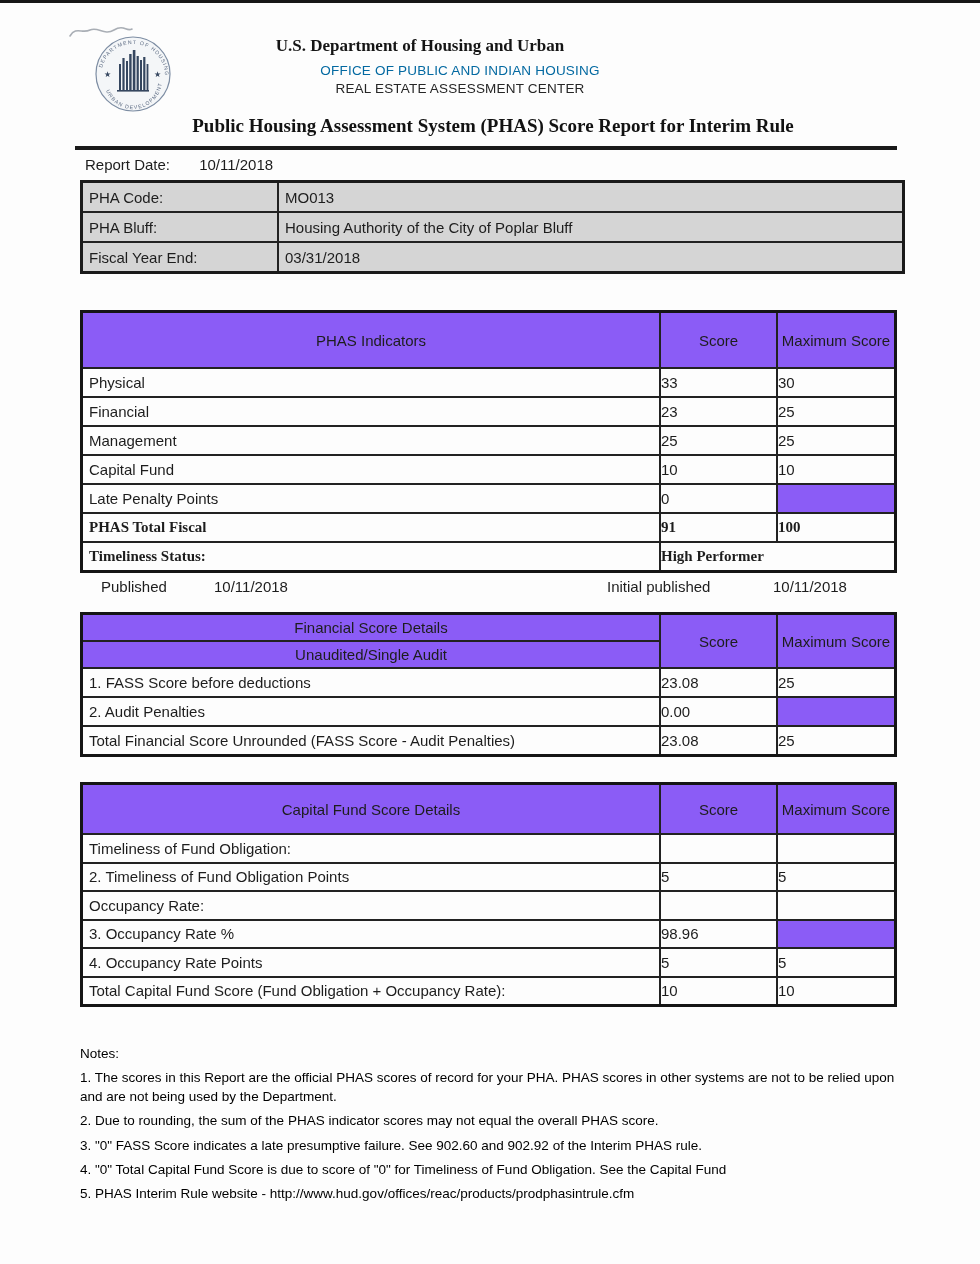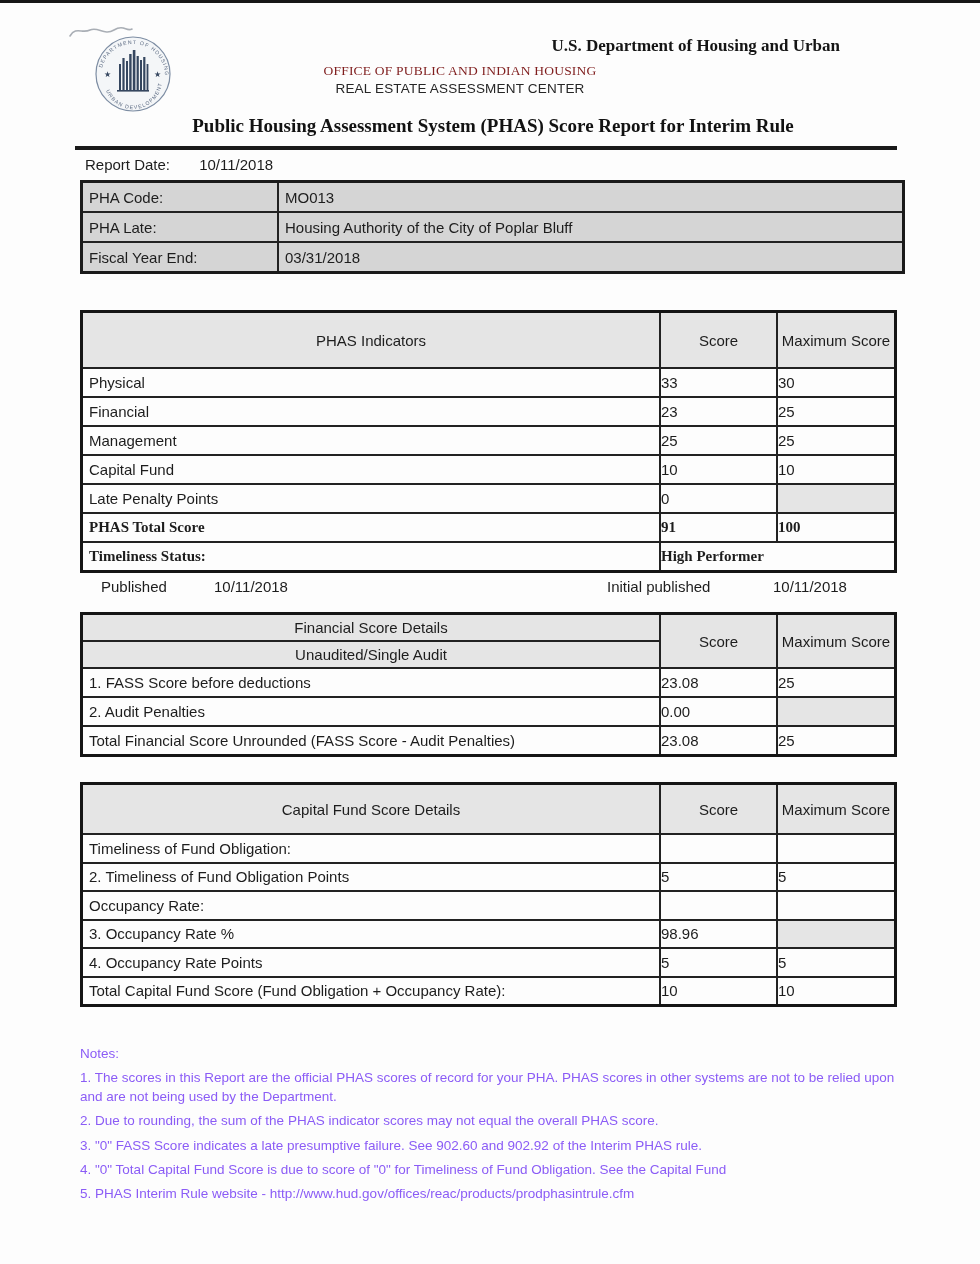--- a/index.html
+++ b/index.html
@@ -7,34 +7,34 @@
     position:relative;
     width:980px;height:1264px;
     margin:0 auto;
     background:#fdfdfd;
     font-family:"Liberation Sans", sans-serif;
     color:#1d1d1d;
     overflow:hidden;
   }
   .abs{position:absolute;}
   .top-edge{left:0;top:0;width:980px;height:3px;background:#171717;}
-  .agency1{left:0;top:36px;width:840px;text-align:right;
+  .agency1{left:0;top:36px;width:840px;text-align:center;
     font-family:"Liberation Serif", serif;font-weight:bold;font-size:17px;color:#151515;}
-  .agency2{left:0;top:63px;width:920px;text-align:center;font-size:13.5px;color:#7f1d1d;letter-spacing:.2px;font-family:Liberation Serif, serif;}
+  .agency2{left:0;top:63px;width:920px;text-align:center;font-size:13.5px;color:#0369a1;letter-spacing:.2px;}
   .agency3{left:0;top:81px;width:920px;text-align:center;font-size:13.5px;color:#262626;letter-spacing:.2px;}
   .doc-title{left:0;top:115px;width:986px;text-align:center;
     font-family:"Liberation Serif", serif;font-weight:bold;font-size:19px;color:#121212;}
   .rule{left:75px;top:146px;width:822px;height:4px;background:#1a1a1a;}
   .report-date{left:85px;top:156px;font-size:15px;}
   .report-date .lbl{display:inline-block;width:110px;}
   table{border-collapse:collapse;table-layout:fixed;}
   td{border:2px solid #222;font-size:15px;vertical-align:middle;
      padding:0 0 0 6px;overflow:hidden;color:#1d1d1d;}
   td.num{padding:0;}
-  .gray{background:#e5e5e5;}
+  .gray{background:#8b5cf6;}
   .ltgray{background:#d5d5d5;}
   .hdrcell{text-align:center;padding:0;}
   .serifb{font-family:"Liberation Serif", serif;font-weight:bold;}
   
   .pha-tbl{left:80px;top:180px;border:3px solid #1a1a1a;}
   .pha-tbl td{height:28px;margin-top:8px;}
   .pha-tbl .c1{width:188px;}
   .pha-tbl .c2{width:617px;}
   
   .c-label{width:576px;}
@@ -46,21 +46,21 @@
   .fin-tbl{left:80px;top:612px;border:3px solid #151515;}
   .fin-tbl td{height:27px;}
   .fin-tbl tr.hdr td{height:25px;}
   .cap-tbl{left:80px;top:782px;border:3px solid #151515;padding-left:30px;}
   .cap-tbl td{height:26.5px;}
   .cap-tbl tr.hdr td{height:48px;}
   .pub-row{left:0;top:578px;width:980px;height:20px;font-size:15px;margin-left:16px;}
   .pub-row span{position:absolute;white-space:nowrap;}
   .pub-l1{left:85px;} .pub-d1{left:198px;}
   .pub-l2{left:591px;} .pub-d2{left:757px;}
-  .notes{left:80px;top:1044px;width:824px;font-size:13.5px;line-height:1.42;color:#8b5cf6;}
+  .notes{left:80px;top:1044px;width:824px;font-size:13.5px;line-height:1.42;color:#000000;}
   .notes .note{margin-top:5px;}
   .seal{left:92px;top:30px;}
   .squiggle{left:66px;top:20px;}
 </style>
 </head>
 <body>
 
 <div id="page">
 
   <div class="abs top-edge"></div>
@@ -109,21 +109,21 @@
     <span>10/11/2018</span>
   </div>
 
   <table class="abs pha-tbl">
     <tbody>
         <tr>
       <td class="c1 ltgray">PHA Code:</td>
       <td class="c2 ltgray">MO013</td>
     </tr>
     <tr>
-      <td class="c1 ltgray">PHA Late:</td>
+      <td class="c1 ltgray">PHA Bluff:</td>
       <td class="c2 ltgray">Housing Authority of the City of Poplar Bluff</td>
     </tr>
     <tr>
       <td class="c1 ltgray">Fiscal Year End:</td>
       <td class="c2 ltgray">03/31/2018</td>
     </tr>
   </tbody>
     </table>
 
   <table class="abs ind-tbl">
@@ -152,21 +152,21 @@
       <td>Capital Fund</td>
       <td class="num">10</td>
       <td class="num">10</td>
     </tr>
     <tr>
       <td>Late Penalty Points</td>
       <td class="num">0</td>
       <td class="num gray"></td>
     </tr>
     <tr>
-      <td class="serifb">PHAS Total Score</td>
+      <td class="serifb">PHAS Total Fiscal</td>
       <td class="num serifb">91</td>
       <td class="num serifb">100</td>
     </tr>
     <tr>
       <td class="serifb">Timeliness Status:</td>
       <td class="num serifb" colspan="2">High Performer</td>
     </tr>
   </tbody>
     </table>
 

